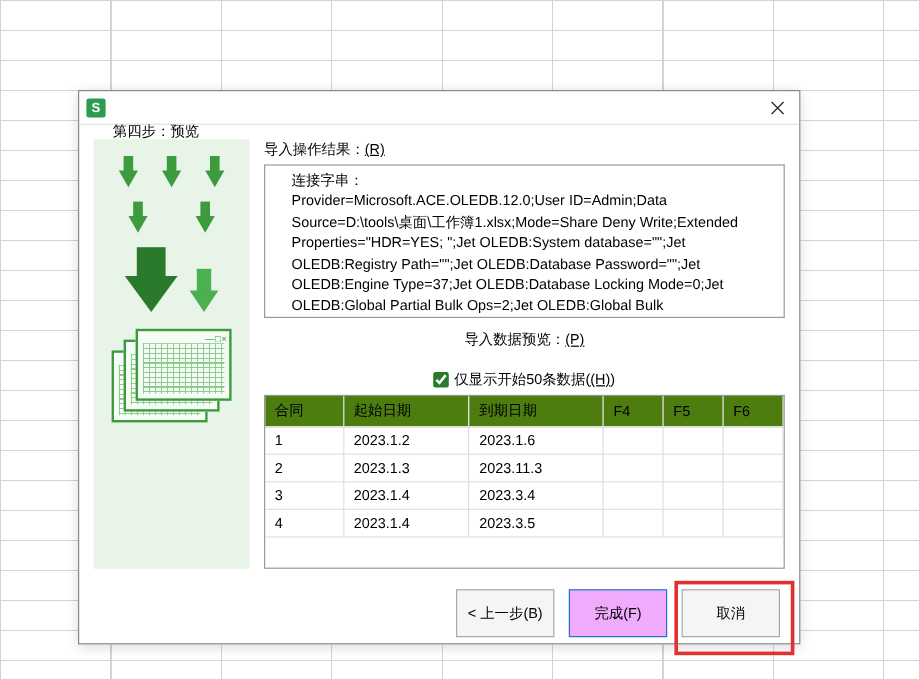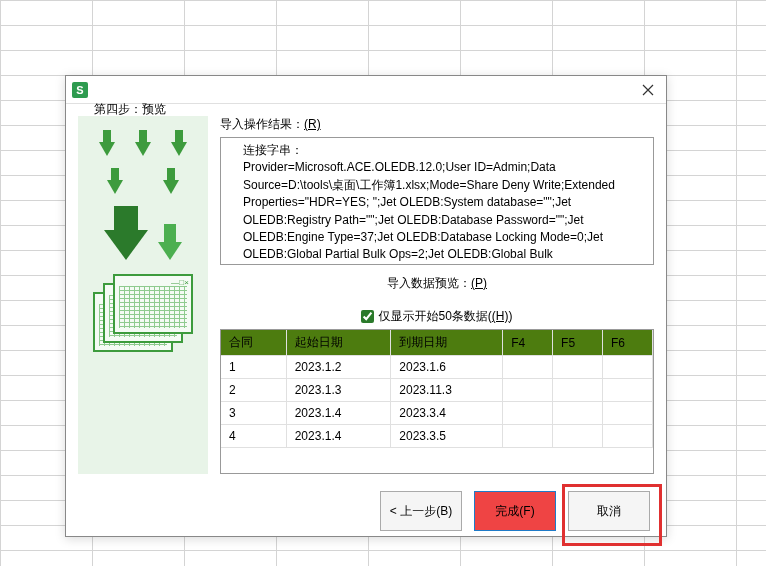--- a/index.html
+++ b/index.html
@@ -216,21 +216,21 @@
 .btn {
   min-width: 82px;
   height: 40px;
   border: 1px solid #aaa;
   background: #f5f5f5;
   cursor: pointer;
   font-size: 12px;
 }
 .btn-finish {
   border: 1px solid #1e7bc8;
-  background: #ef4444;
+  background: #f0abfc;
 }
 .highlight-box {
   position: absolute;
   border: 3px solid #e03030;
   width: 100px;
   height: 62px;
   left: 562px;
   top: 484px;
   pointer-events: none;
 }

